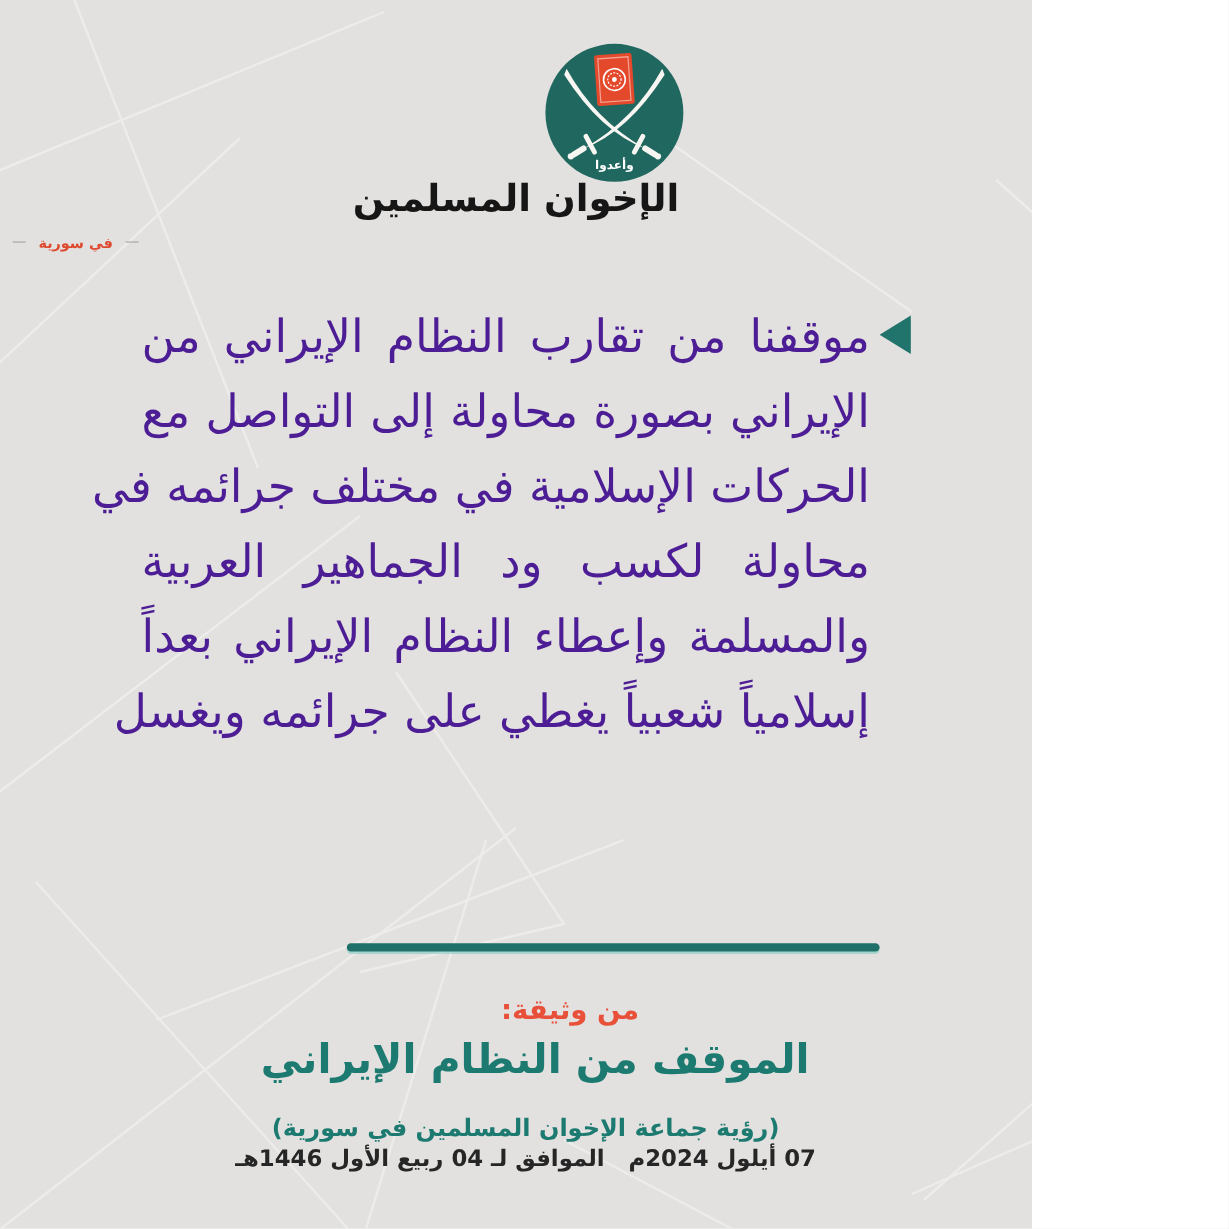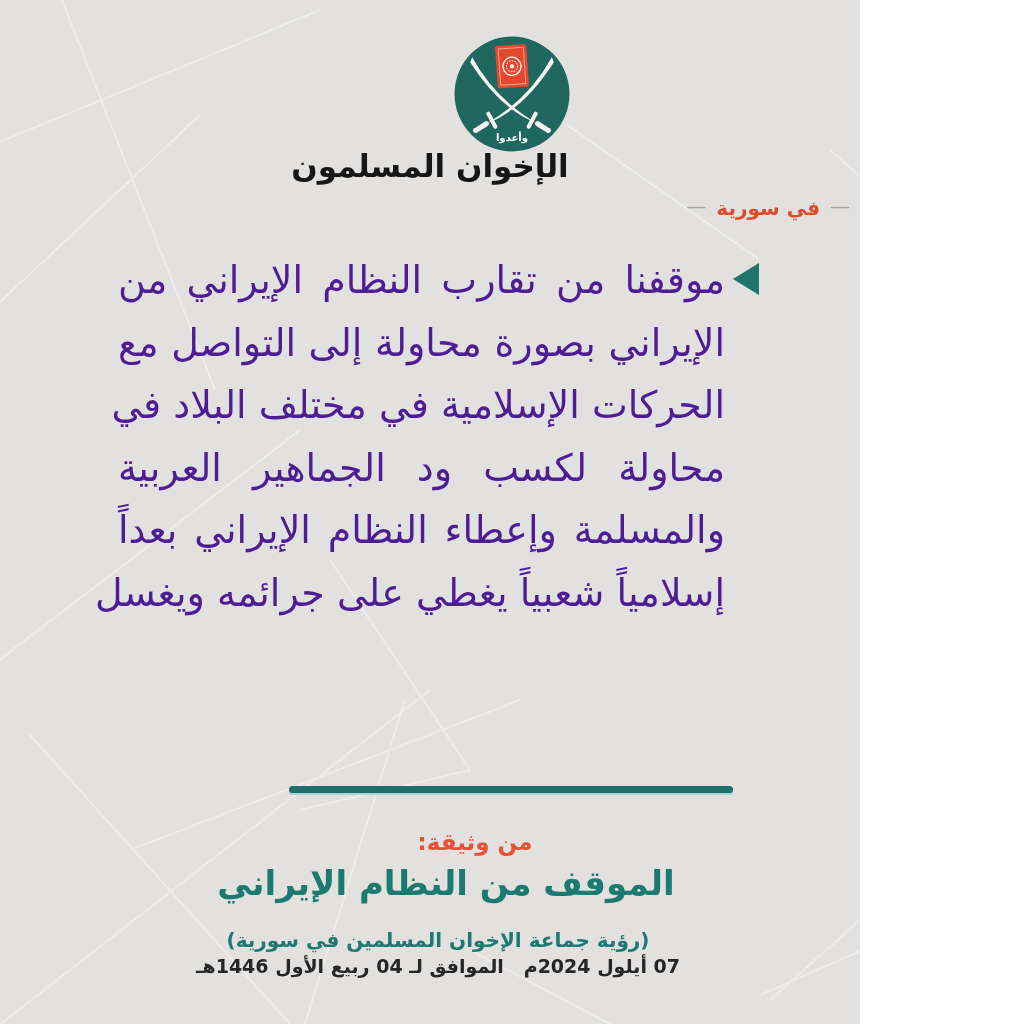--- a/index.html
+++ b/index.html
@@ -11,22 +11,22 @@
   .bg-pattern{position:absolute;inset:0;pointer-events:none;}
 
   
   .logo-wrap{position:absolute;top:33px;left:451px;width:122px;height:122px;}
   .org-name{
     position:absolute;top:148px;left:0;right:0;text-align:center;
     direction:rtl;font-size:31px;font-weight:bold;color:#161616;
     letter-spacing:-1px;
   }
   .location-row{
-    position:absolute;top:196px;left:0;right:0;text-align:right;
-    font-size:20px;font-weight:bold;color:#dd4a2f;direction:rtl;
+    position:absolute;top:196px;left:0;right:0;text-align:left;
+    font-size:12px;font-weight:bold;color:#dd4a2f;direction:rtl;
   }
   .location-row .dash{color:#a3a29e;font-weight:normal;margin:0 10px;position:relative;top:-2px;}
 
   
   .paragraph{
     position:absolute;top:249px;right:101px;left:118px;height:505px;
     direction:rtl;
   }
   .bullet-triangle{
     position:absolute;right:0;top:14px;width:0;height:0;
@@ -113,32 +113,32 @@
           <line x1="86" y1="90" x2="94" y2="95" stroke-width="5"></line>
           <line x1="35" y1="90" x2="27" y2="95" stroke-width="5"></line>
         </g>
         <circle cx="96.5" cy="96.5" r="2.6"></circle>
         <circle cx="24.5" cy="96.5" r="2.6"></circle>
       </g>
       <text x="60.5" y="107" font-size="10" font-weight="bold" fill="#ffffff" text-anchor="middle" font-family="DejaVu Sans, sans-serif">وأعدوا</text>
     </svg>
   </div>
 
-  <div class="org-name">الإخوان المسلمون</div>
+  <div class="org-name">الإخوان المسلمين</div>
 
   <div class="location-row">
     <span class="dash">—</span><span>في سورية</span><span class="dash">—</span>
   </div>
 
   <div class="paragraph">
     <span class="bullet-triangle"></span>
     <div class="ptext">
       <div class="pline">موقفنا من تقارب النظام الإيراني من</div>
       <div class="pline">الإيراني بصورة محاولة إلى التواصل مع</div>
-      <div class="pline">الحركات الإسلامية في مختلف البلاد في</div>
+      <div class="pline">الحركات الإسلامية في مختلف جرائمه في</div>
       <div class="pline">محاولة لكسب ود الجماهير العربية</div>
       <div class="pline">والمسلمة وإعطاء النظام الإيراني بعداً</div>
       <div class="pline">إسلامياً شعبياً يغطي على جرائمه ويغسل</div>
     </div>
   </div>
 
   <div class="divider"></div>
   <div class="source-label">من وثيقة:</div>
   <div class="doc-title">الموقف من النظام الإيراني</div>
   <div class="subtitle">(رؤية جماعة الإخوان المسلمين في سورية)</div>

